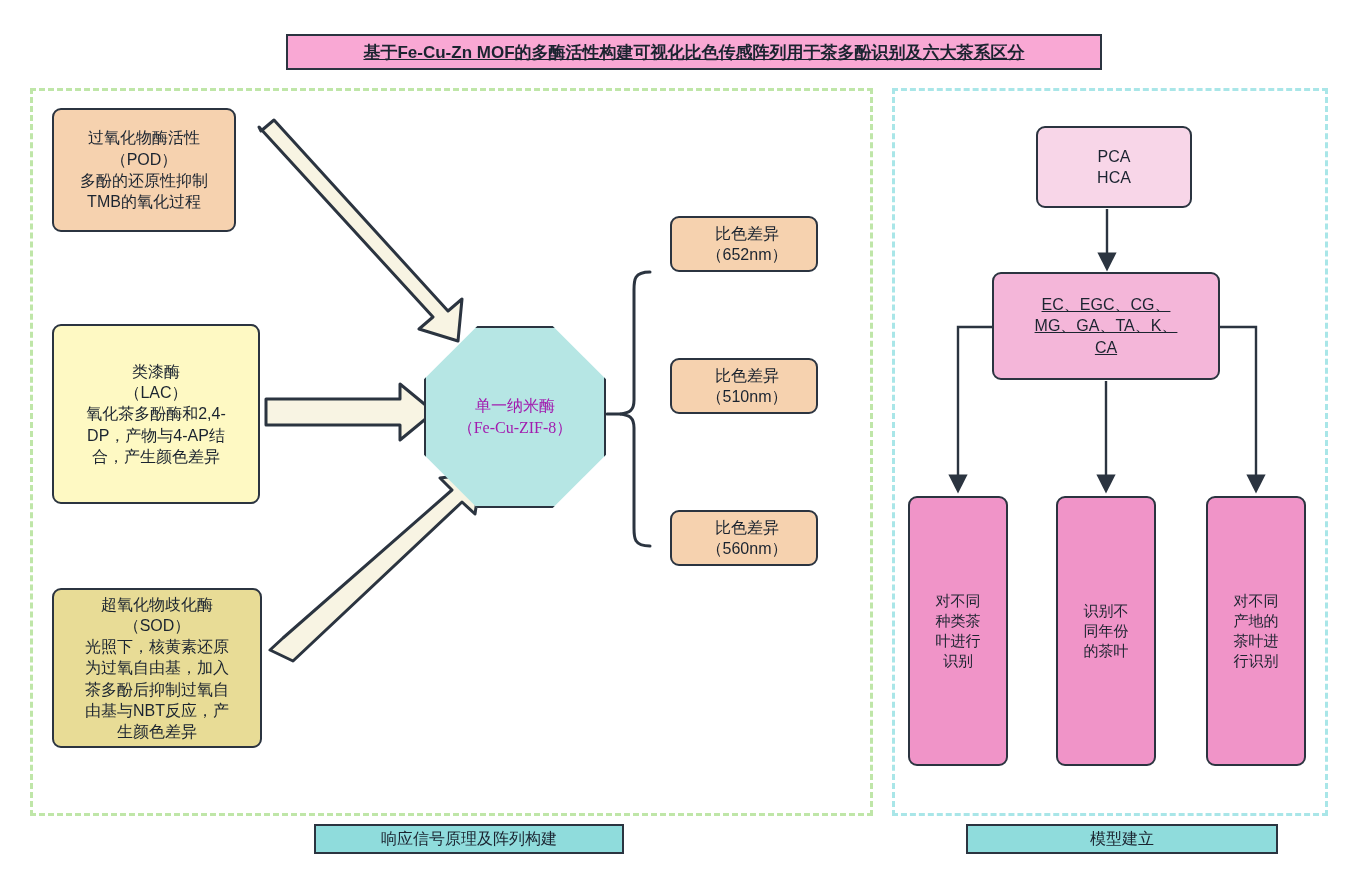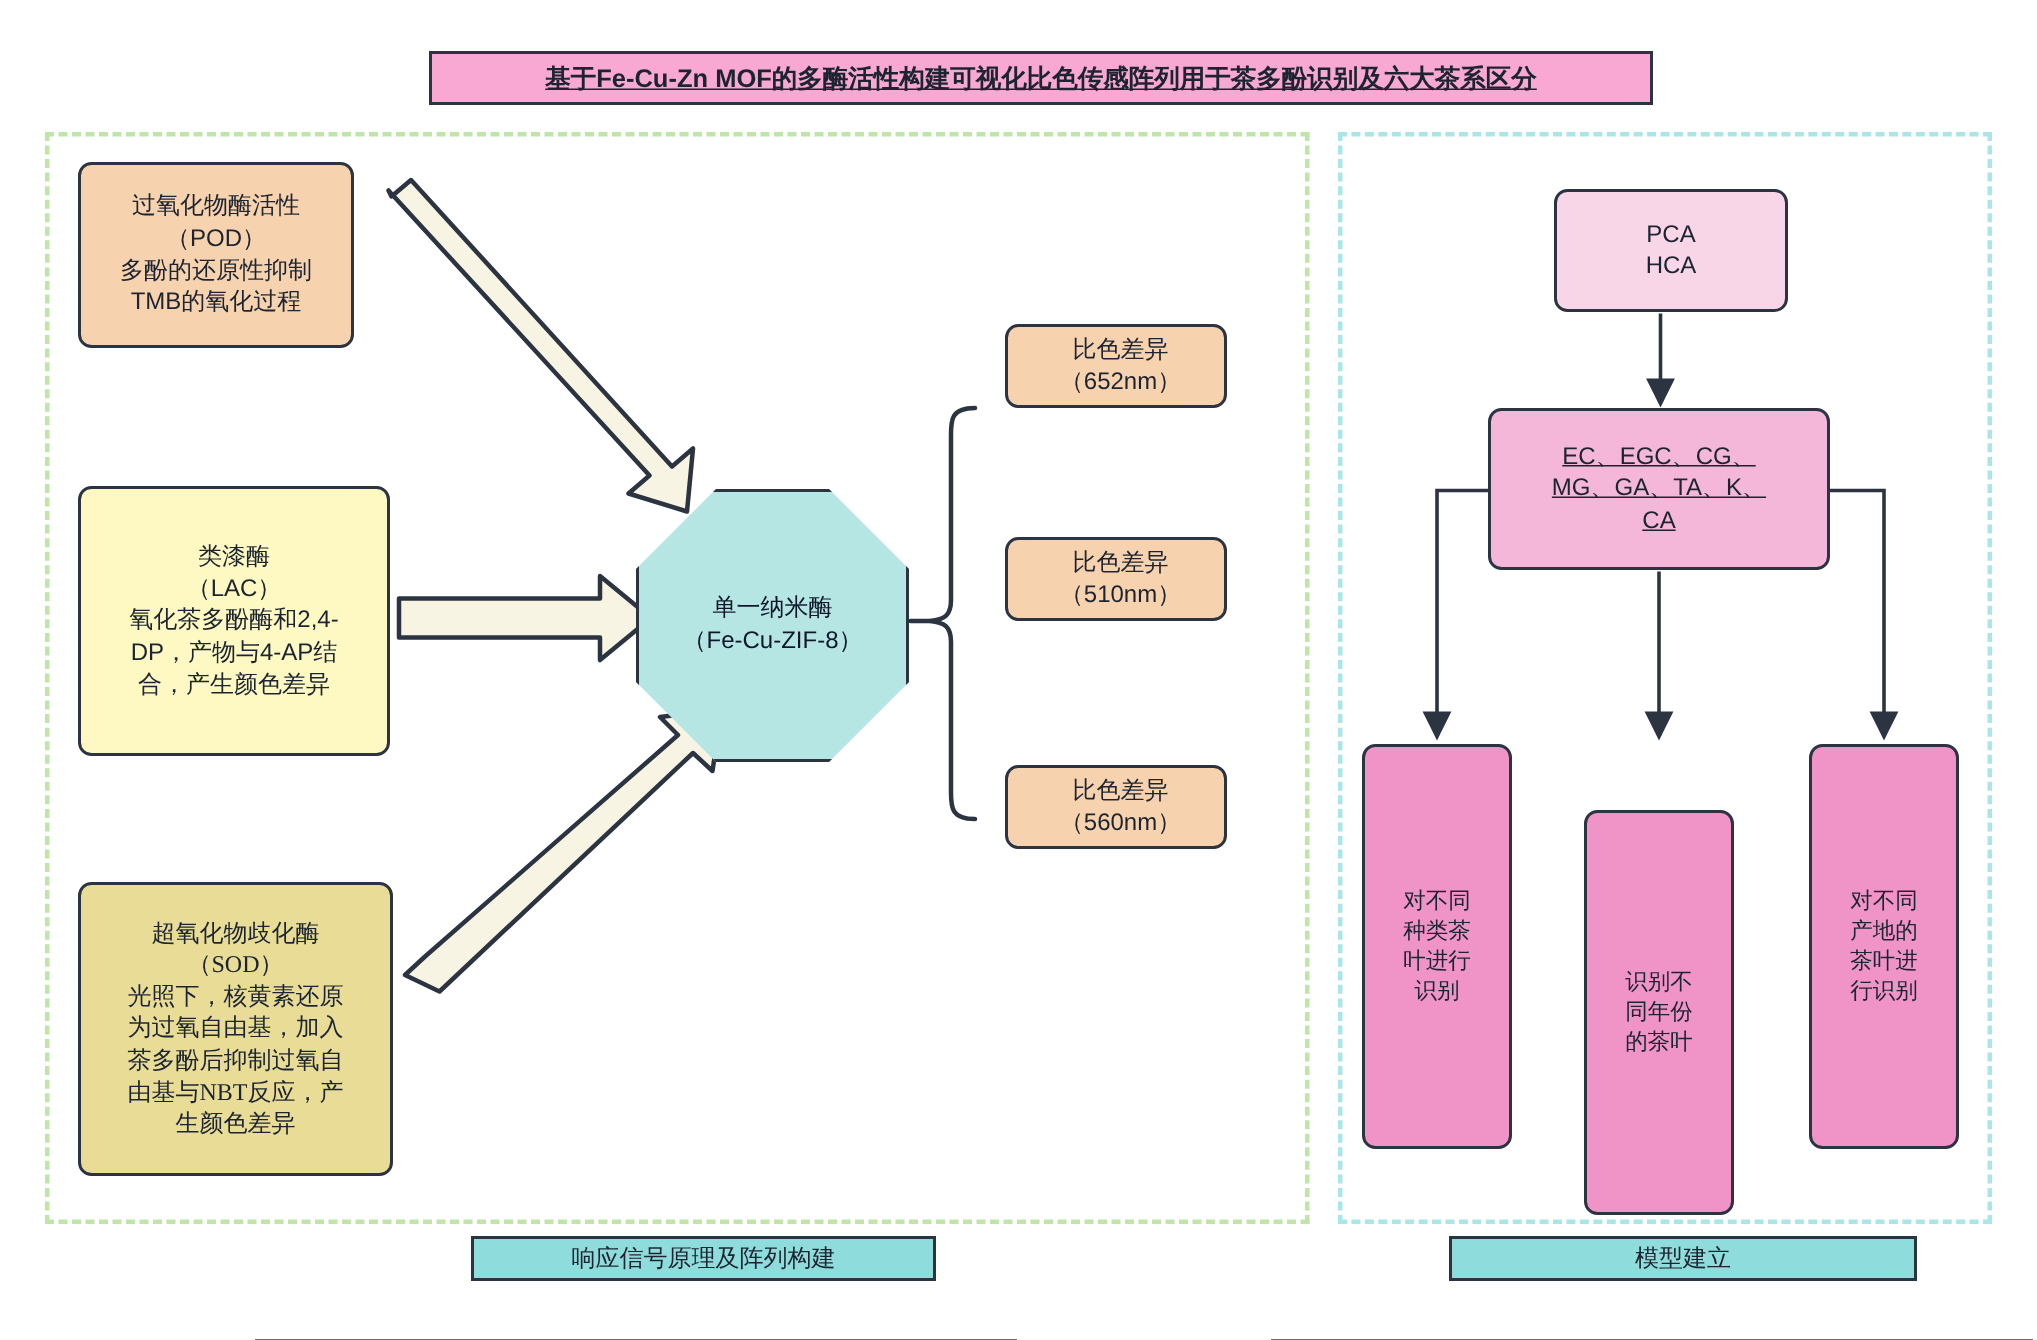--- a/index.html
+++ b/index.html
@@ -108,42 +108,43 @@
   
   #node-pod {
     left: 52px;  top: 108px;  width: 184px; height: 124px;
     background: #F6D2AF; font-size: 16px;
   }
   #node-lac {
     left: 52px;  top: 324px;  width: 208px; height: 180px;
     background: #fef9c3; font-size: 16px;
   }
   #node-sod {
-    left: 52px;  top: 588px;  width: 210px; height: 196px;
-    background: #E8DC96; font-size: 16px; font-family: Liberation Serif, serif;
+    left: 52px;  top: 588px;  width: 210px; height: 160px;
+    background: #E8DC96; font-size: 16px;
   }
 
   
   #node-octagon {
     position: absolute;
     left: 424px; top: 326px;
     width: 182px; height: 182px;
     background: #B6E6E4;
     border: 2px solid #2B3440;
     box-sizing: border-box;
     clip-path: polygon(29.3% 0%, 70.7% 0%, 100% 29.3%, 100% 70.7%,
                        70.7% 100%, 29.3% 100%, 0% 70.7%, 0% 29.3%);
     display: flex;
     align-items: center;
     justify-content: center;
     text-align: center;
     white-space: pre-line;
     font-size: 16px;
-    color: #0f172a;
+    color: #a21caf;
     line-height: 1.4;
+    font-family: Liberation Serif, serif;
   }
 
   
   .node-out {
     background: #F6D2AF;
     font-size: 16px;
     left: 670px;
     width: 148px;
     height: 56px;
     padding-left: 12px;
@@ -162,21 +163,21 @@
     background: #F4B6D9; font-size: 16px; text-decoration: underline;
   }
   .node-app {
     background: #F094C8;
     font-size: 15px;
     top: 496px;
     width: 100px;
     height: 270px;
   }
   #node-app-1 { left: 908px; }
-  #node-app-2 { left: 1056px; margin-top: 44px; }
+  #node-app-2 { left: 1056px; }
   #node-app-3 { left: 1206px; }
 
   
   #connectors {
     position: absolute;
     left: 0; top: 0;
     width: 1358px;
     height: 893px;
     pointer-events: none;
   }

